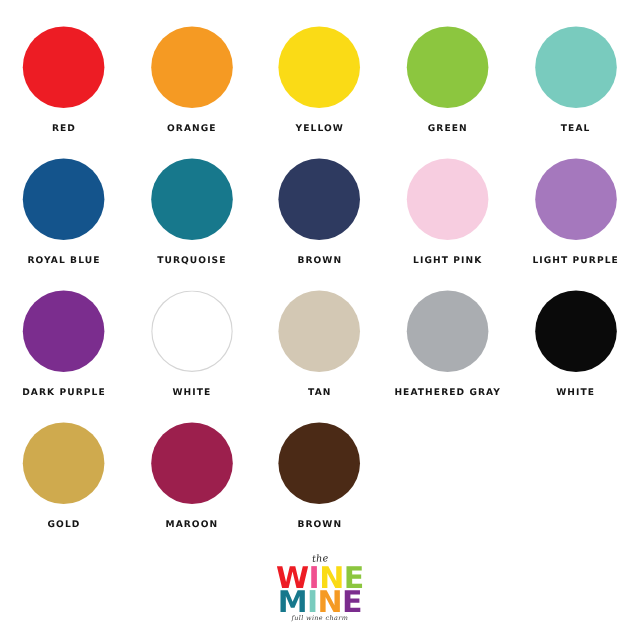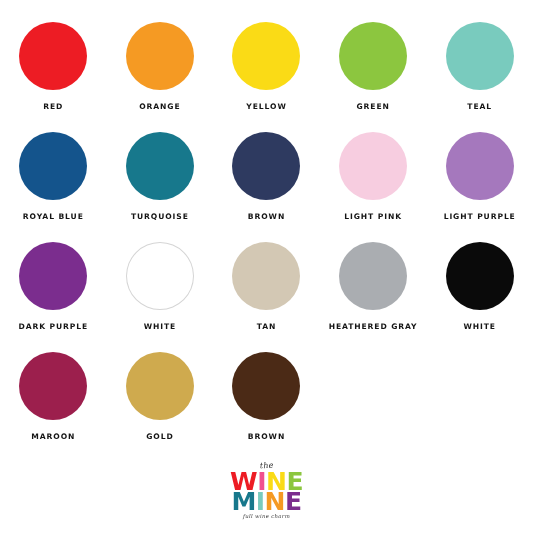--- a/index.html
+++ b/index.html
@@ -178,26 +178,26 @@
       </div>
       <div class="swatch-cell">
         <div class="swatch-dot" style="background: rgb(170, 173, 177);"></div>
         <div class="swatch-label">HEATHERED GRAY</div>
       </div>
       <div class="swatch-cell">
         <div class="swatch-dot" style="background: rgb(10, 10, 10);"></div>
         <div class="swatch-label">WHITE</div>
       </div>
       <div class="swatch-cell">
+        <div class="swatch-dot" style="background: rgb(207, 170, 78);"></div>
+        <div class="swatch-label">GOLD</div>
+      </div>
+      <div class="swatch-cell">
         <div class="swatch-dot" style="background: rgb(156, 31, 77);"></div>
         <div class="swatch-label">MAROON</div>
-      </div>
-      <div class="swatch-cell">
-        <div class="swatch-dot" style="background: rgb(207, 170, 78);"></div>
-        <div class="swatch-label">GOLD</div>
       </div>
       <div class="swatch-cell">
         <div class="swatch-dot" style="background: rgb(75, 42, 22);"></div>
         <div class="swatch-label">BROWN</div>
       </div>
     </div>
 
   <div class="brand-logo">
     <div class="brand-the">the</div>
     <div class="brand-word word-wine">

